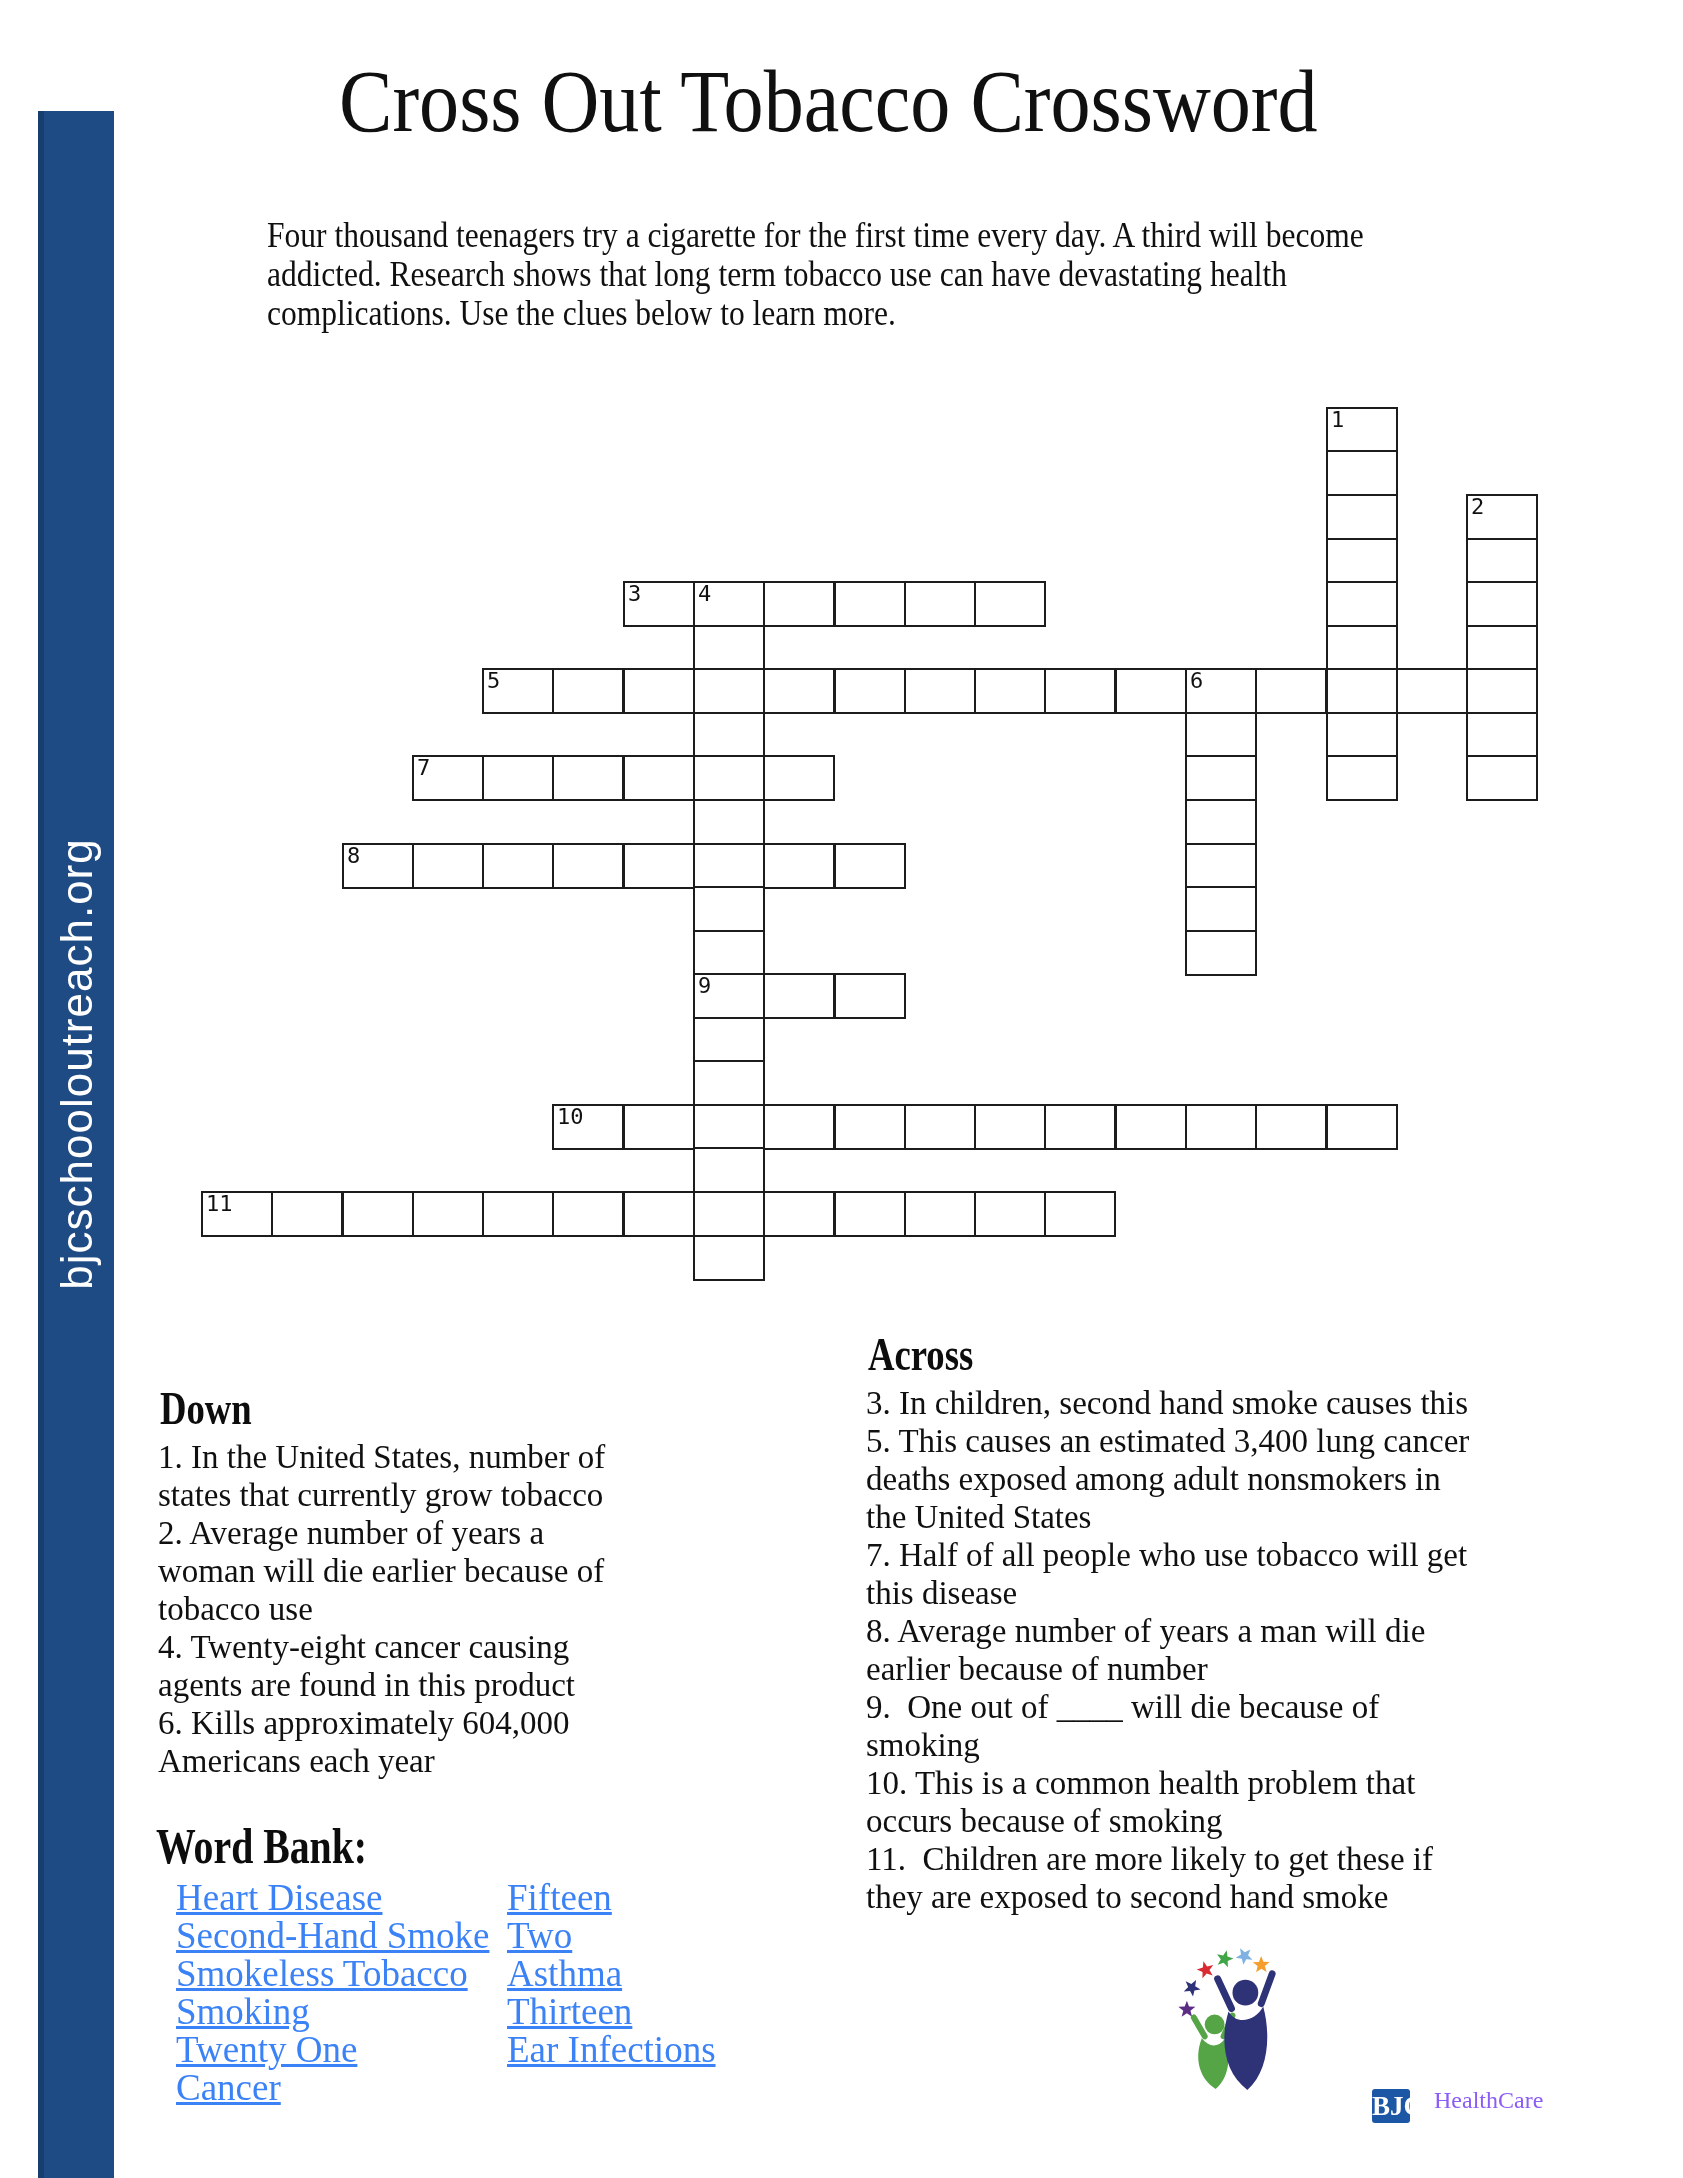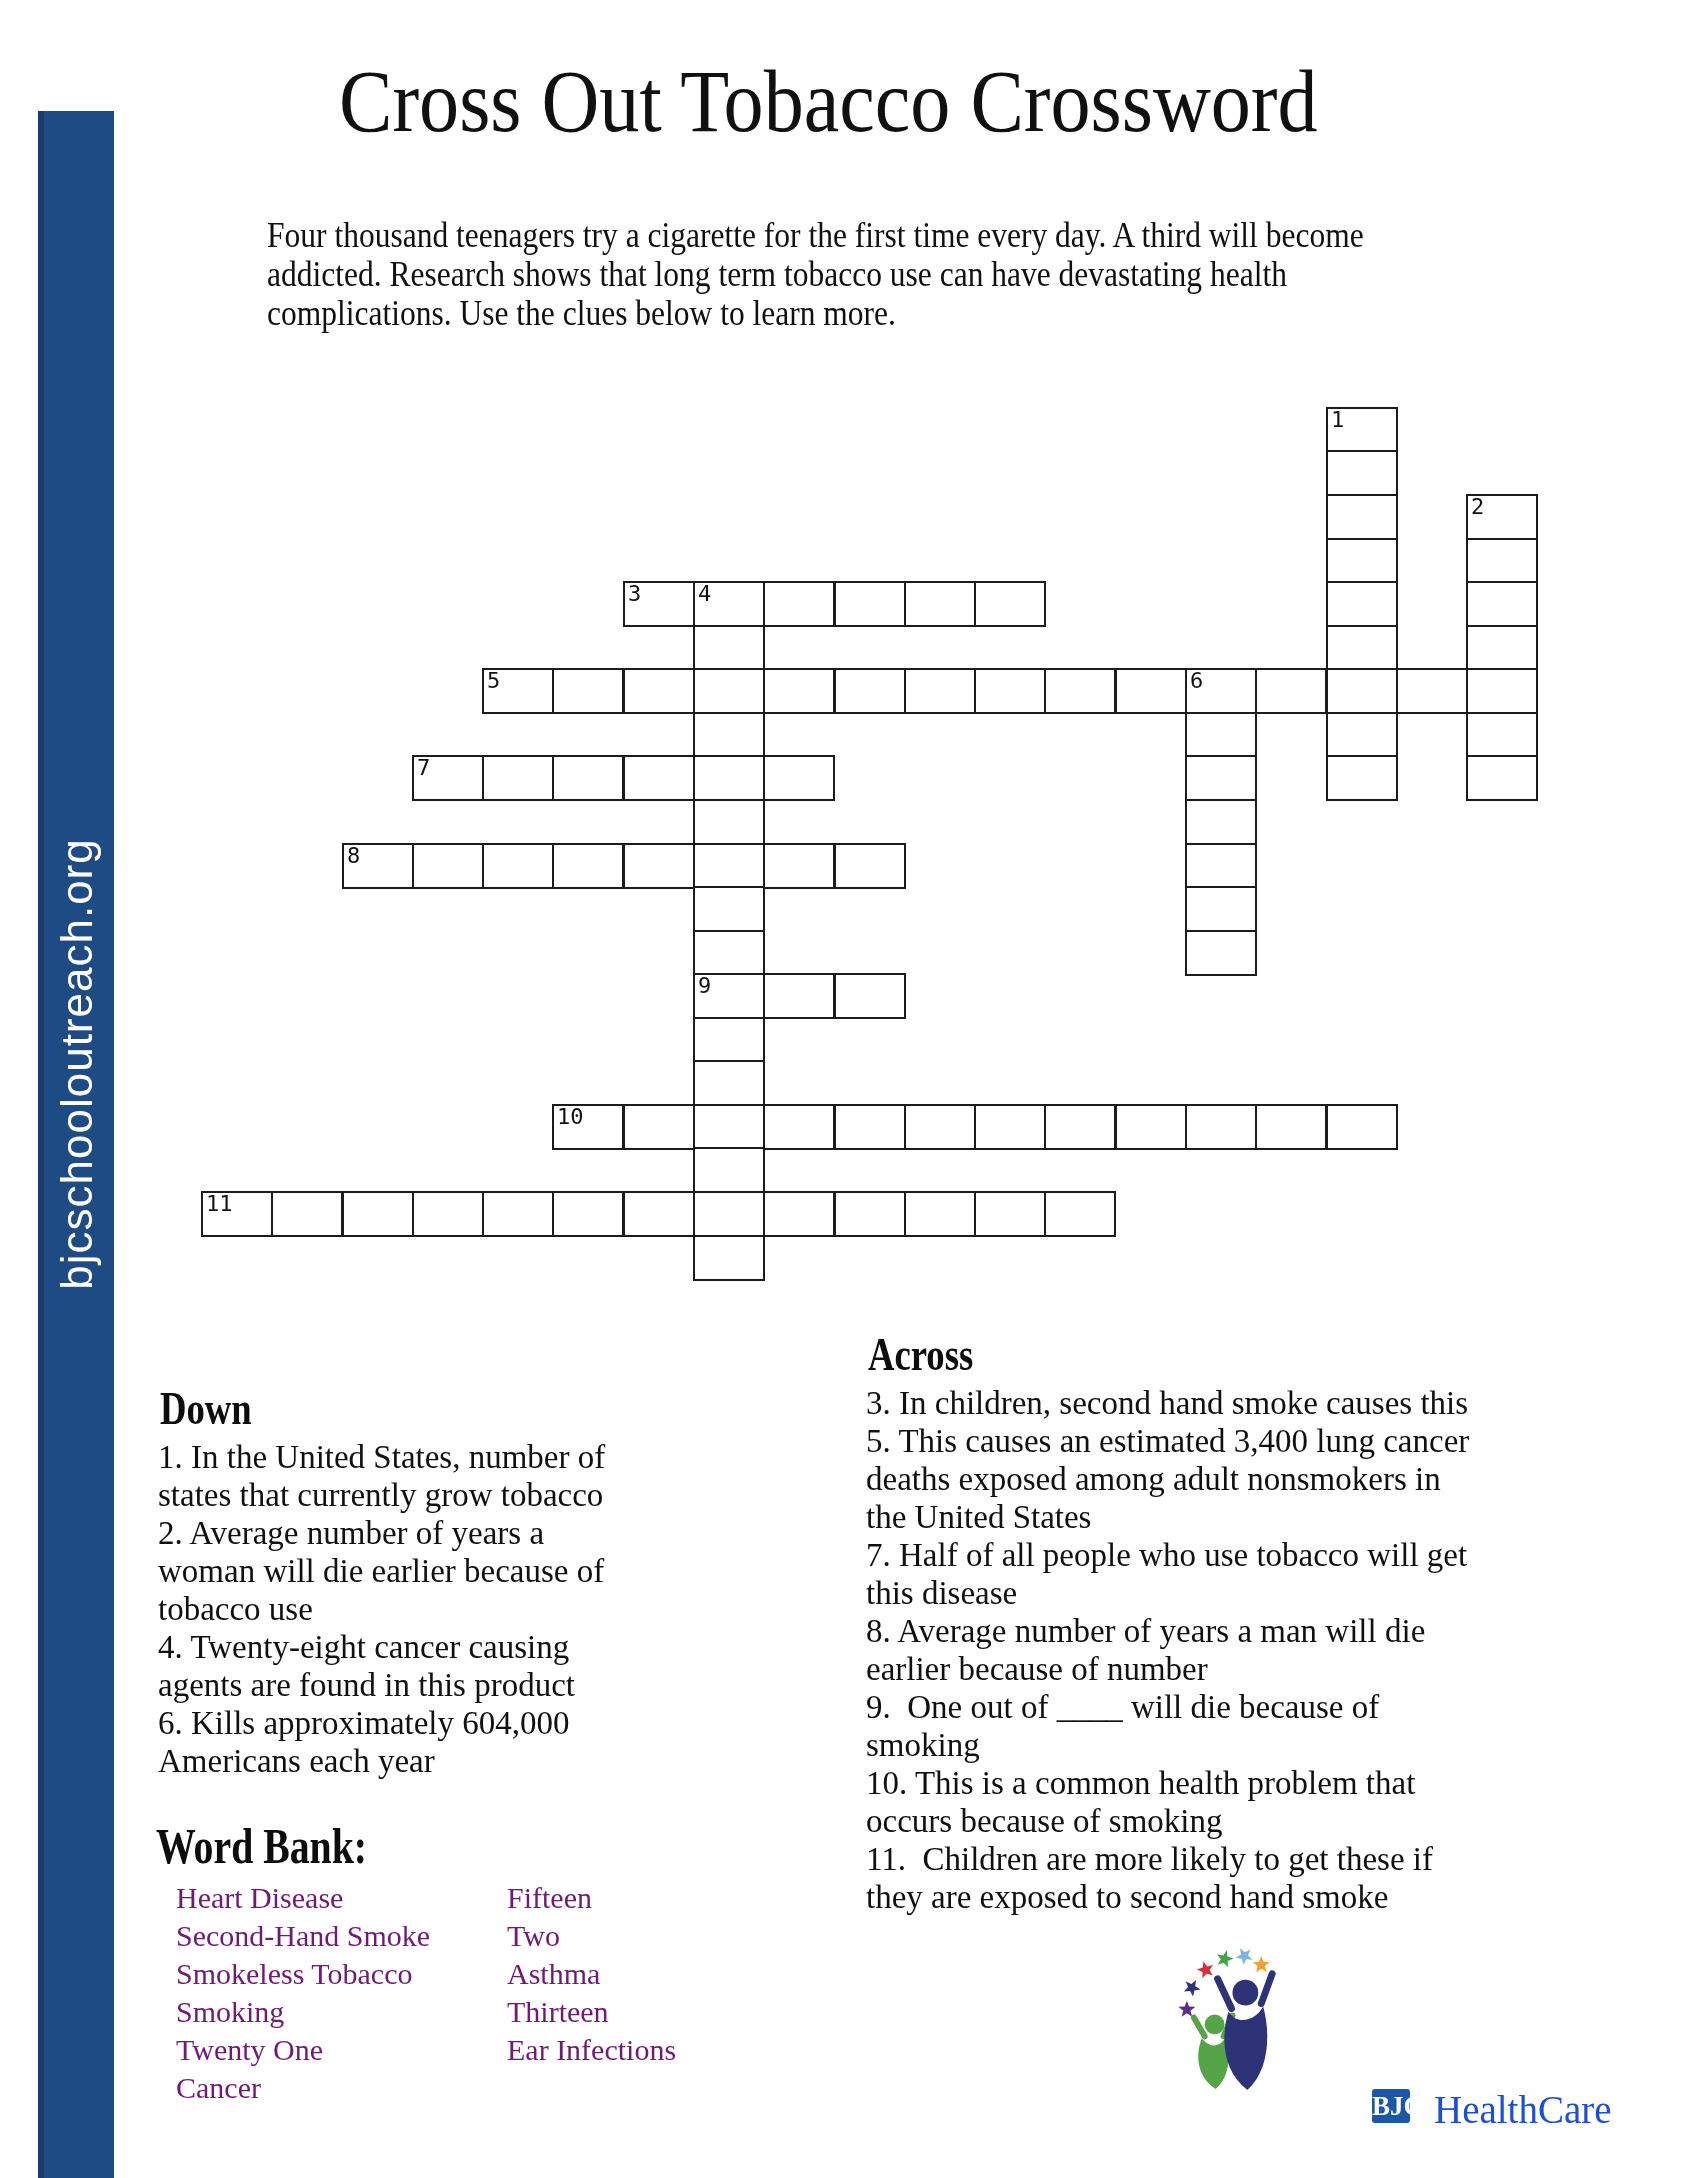--- a/index.html
+++ b/index.html
@@ -23,31 +23,31 @@
   .cell{position:absolute;background:#ffffff;border:2px solid #1c1c1c;box-sizing:border-box;}
   .cell-num{position:absolute;top:-1px;left:3px;
         font-family:"DejaVu Sans Mono",monospace;font-size:22px;color:#111;line-height:24px;}
 
   .heading{position:absolute;font-weight:700;font-size:47px;white-space:nowrap;
         transform:scaleX(.78);transform-origin:left top;color:#0d0d0d;}
 
   .clues{position:absolute;font-size:33px;line-height:38px;color:#101010;}
   .clues .clue-line{white-space:pre;}
 
-  .wb-col{position:absolute;font-size:30px;line-height:38px;color:#701a75;}
+  .wb-col{position:absolute;font-size:37px;line-height:38px;color:#3b82f6;text-decoration:underline;}
   .wb-col div{white-space:pre;}
 
   .logo-figures{position:absolute;left:1171px;top:1942px;width:119px;height:149px;}
   .logo-text{position:absolute;left:1278px;top:2000px;
         font-family:"Liberation Sans",sans-serif;font-weight:700;color:#2a5f9e;
         font-size:27px;line-height:31px;white-space:nowrap;letter-spacing:0.5px;}
   .bjc-box{position:absolute;left:1372px;top:2089px;width:38px;height:34px;background:#1c57a5;
         border-radius:3px;color:#ffffff;font-weight:700;font-size:27px;text-align:center;
         line-height:34px;font-family:"Liberation Serif",serif;}
-  .bjc-name{position:absolute;left:1434px;top:2087px;color:#1d4ed8;font-size:39px;
+  .bjc-name{position:absolute;left:1434px;top:2087px;color:#8b5cf6;font-size:24px;
         font-family:"Liberation Serif",serif;white-space:nowrap;}
 </style>
 </head>
 <body>
 
 <div class="page">
 
   <div class="sidebar-bar"></div>
   <div class="sidebar-text">bjcschooloutreach.org</div>
 

